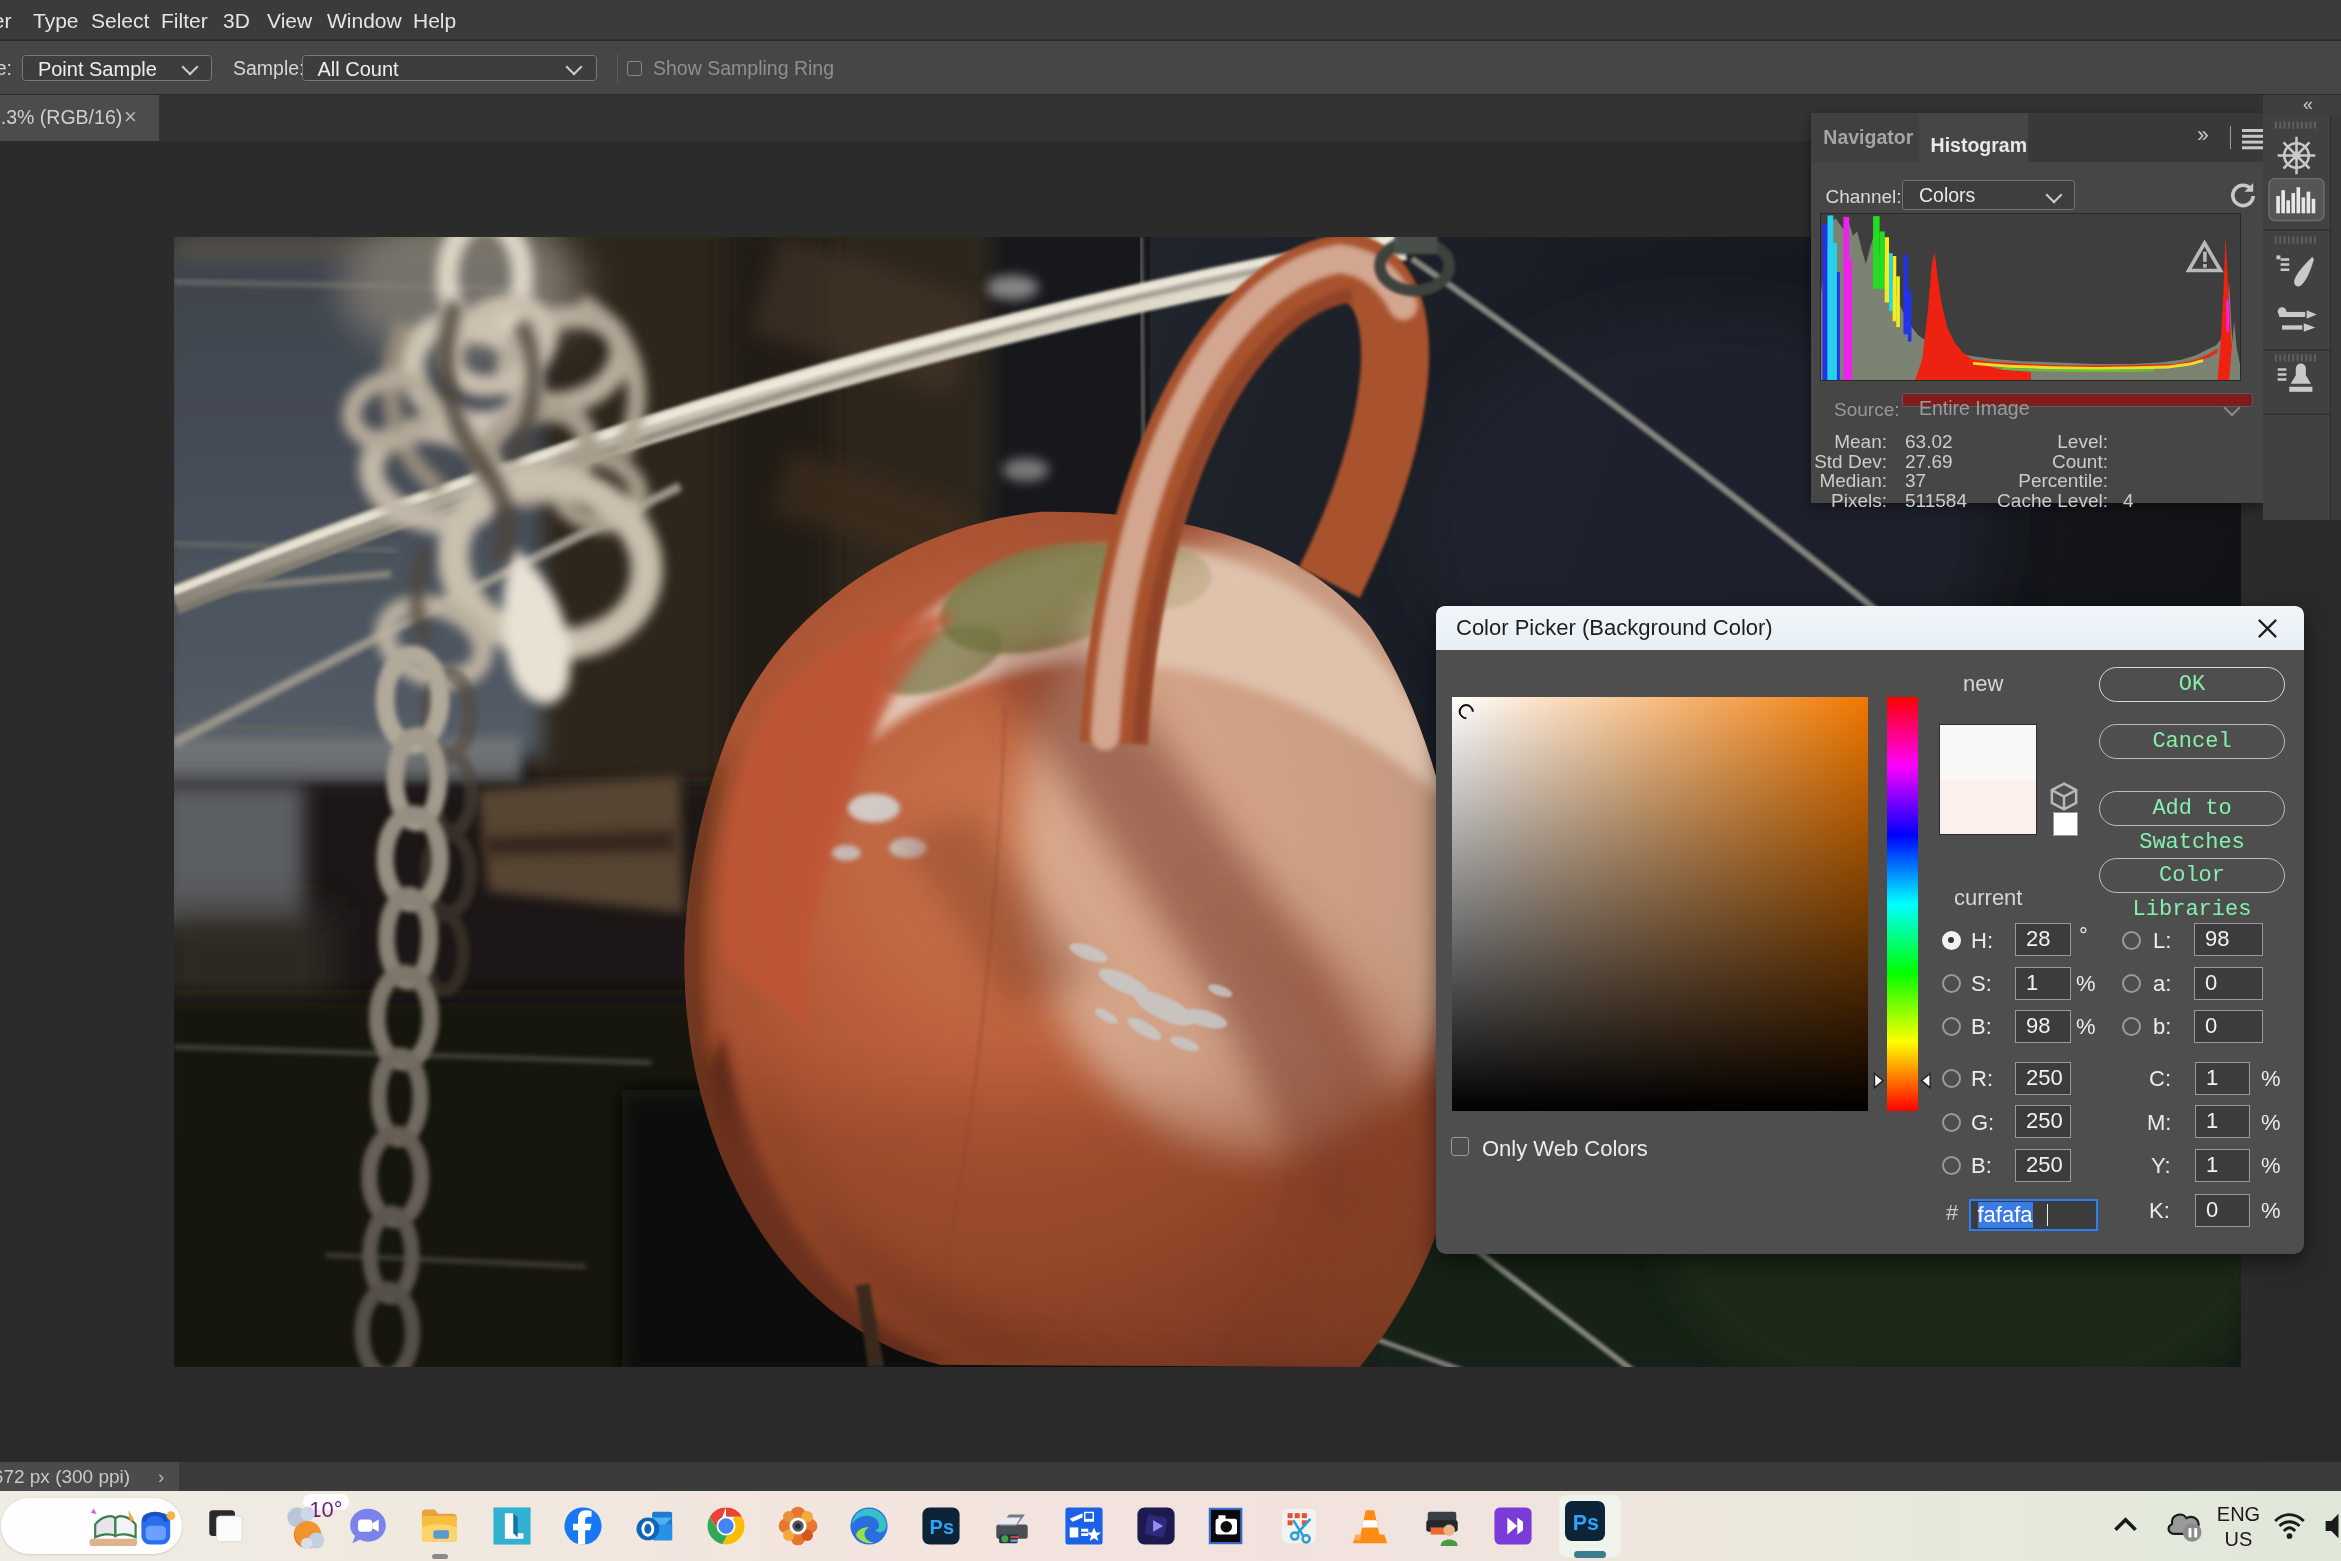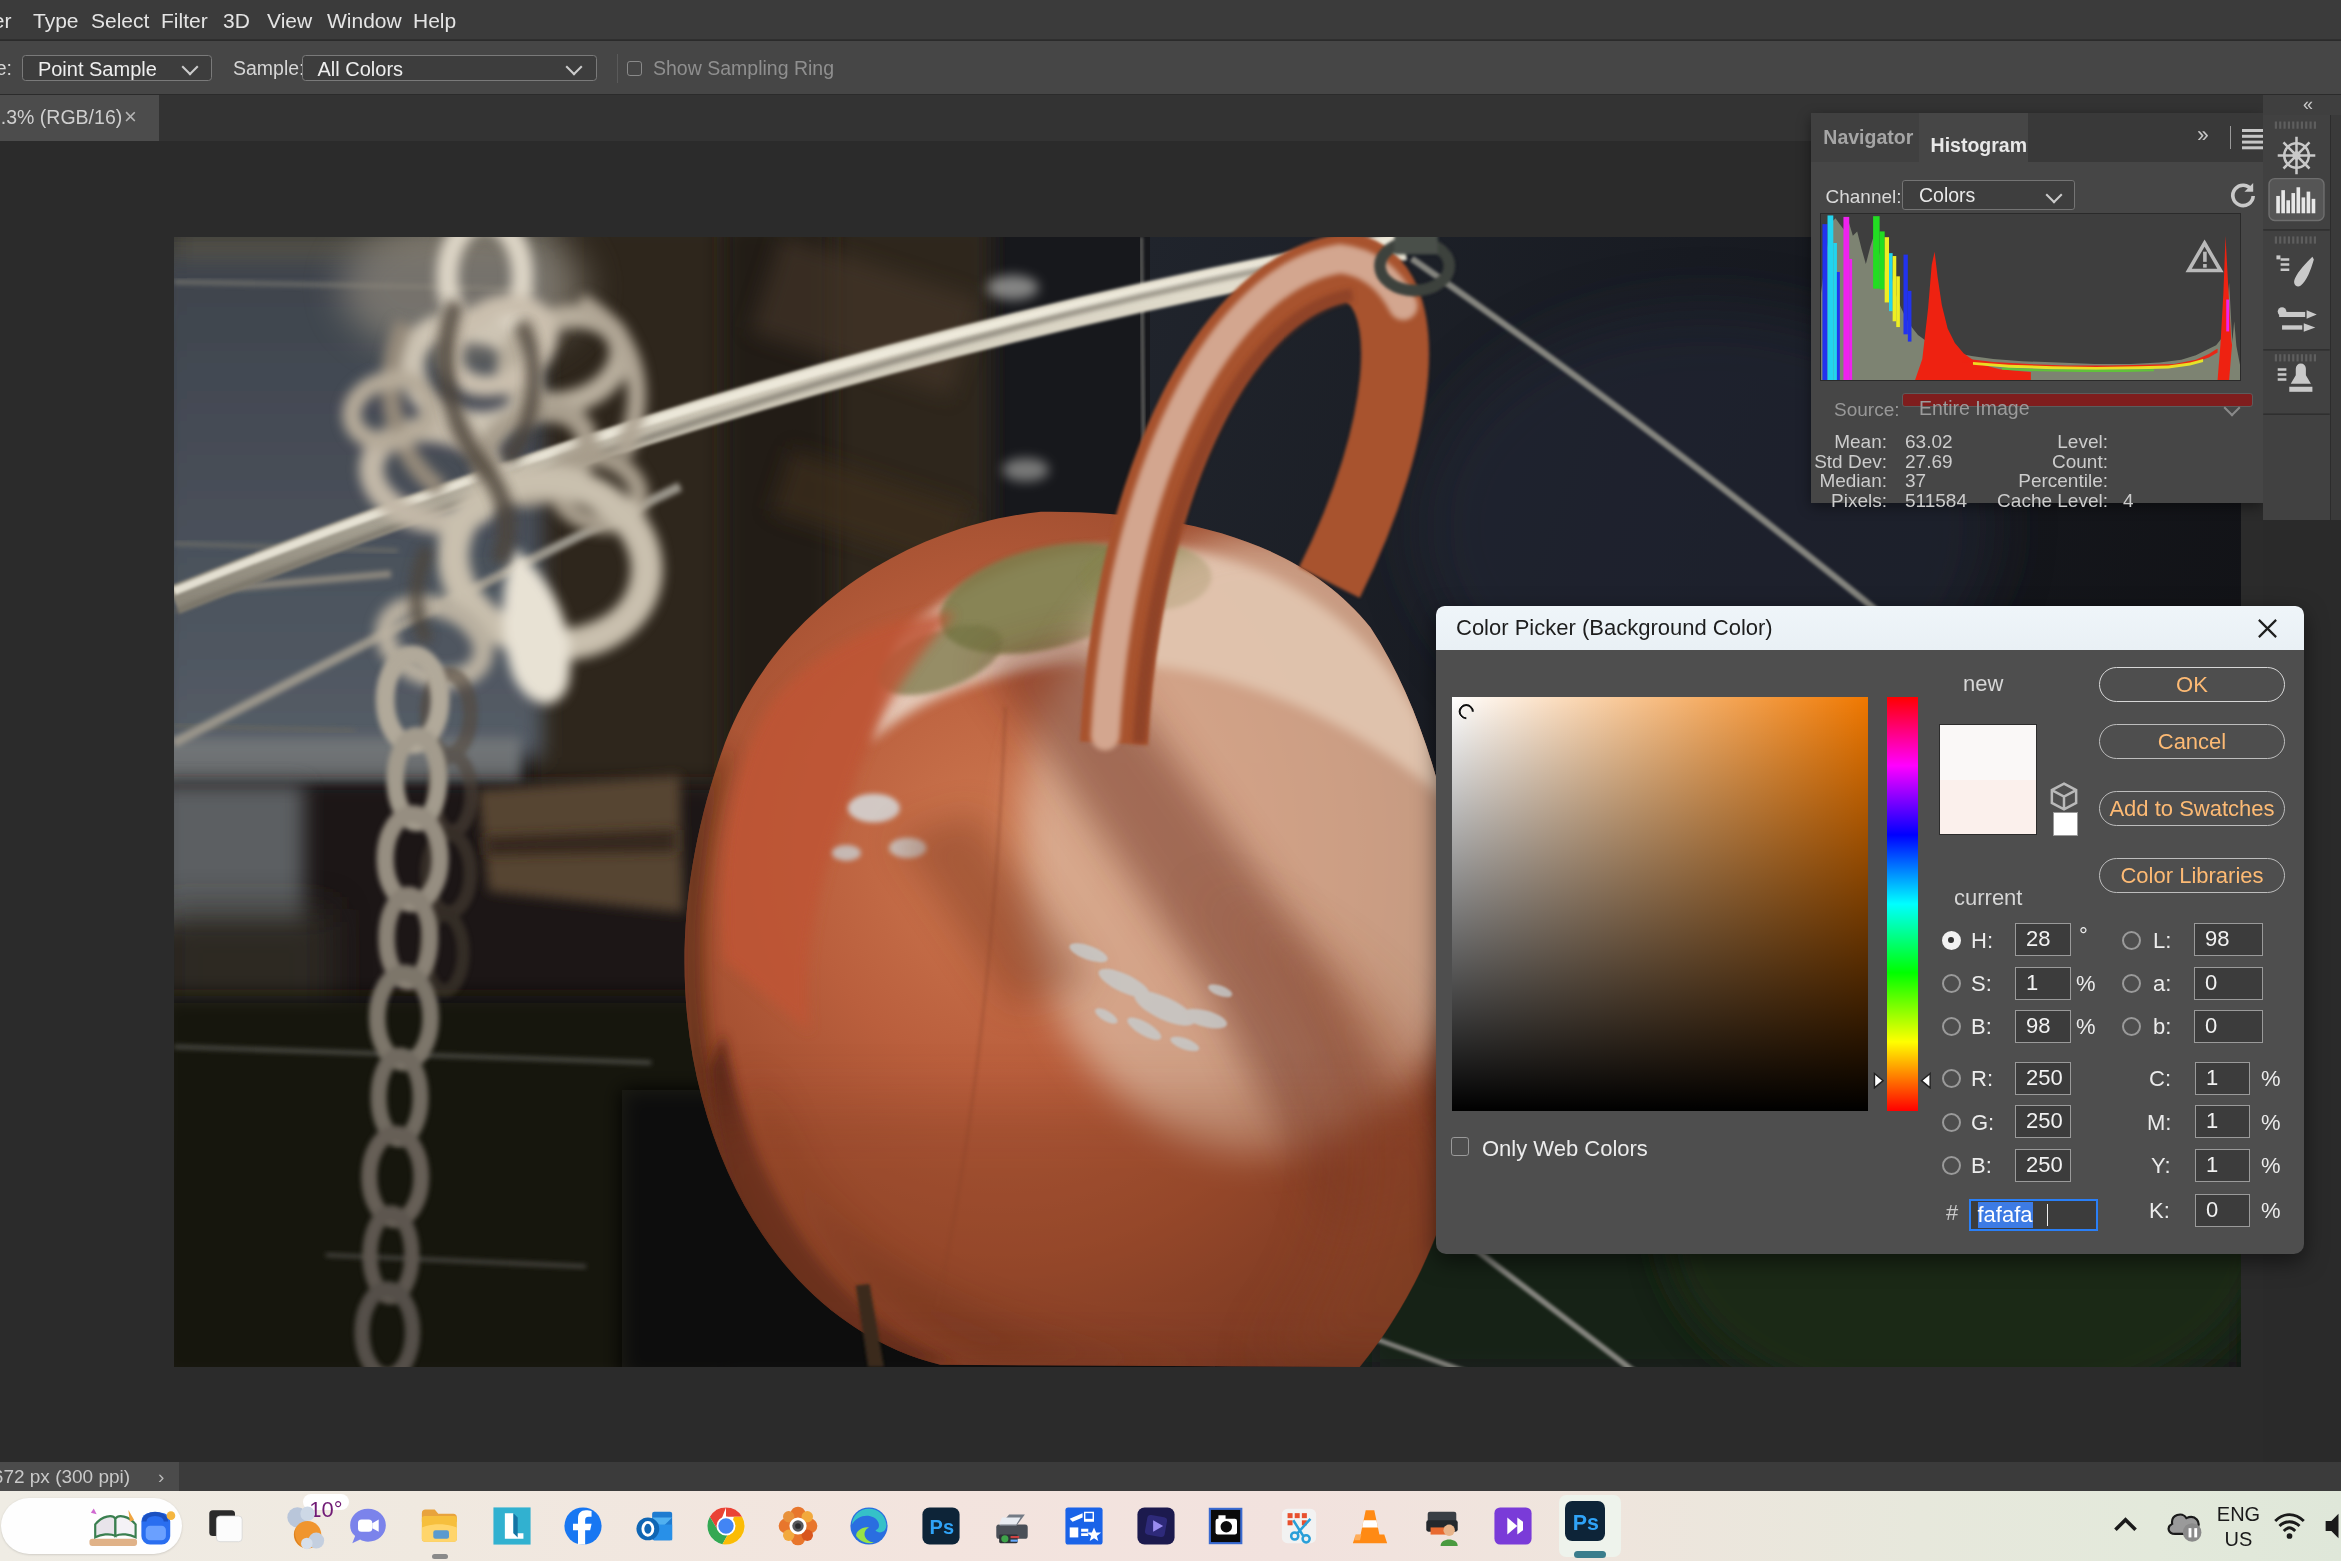--- a/index.html
+++ b/index.html
@@ -37,21 +37,21 @@
   #rc-head { position:absolute; left:0; top:0; width:79px; height:19.5px; background:#3f3f3f; color:#c9c9c9; }
   #rc-tools { position:absolute; left:0; top:19.5px; width:67px; height:405px; background:#414141; }
   #rc-edge { position:absolute; left:67px; top:19.5px; width:12.3px; height:405px; background:#3a3a3a; border-left:1.4px solid #2c2c2c; }
 
   
   #histpanel { left:1811px; top:113px; width:452px; height:390px; background:#464646; z-index:21; box-shadow:0 4.3px 13px rgba(0,0,0,.45); }
 
   
   #dialog { left:1436px; top:606px; width:868px; height:648px; background:#4e4e4e; border-radius:10px; z-index:25; box-shadow:0 7.2px 22px rgba(0,0,0,.5); }
   #dlg-title { position:absolute; left:0; top:0; width:868px; height:44px; background:linear-gradient(180deg,#eff5f9,#e9f0f5); border-radius:8.7px 8.7px 0 0; color:#1d1d1d; font-size:22px; }
-  .pill { position:absolute; border:1.4px solid #bdbdbd; border-radius:29px; color:#fdba74; font-size:22px; text-align:center; }
+  .pill { position:absolute; border:1.4px solid #bdbdbd; border-radius:29px; color:#86efac; font-size:22px; text-align:center;font-family:Liberation Mono, monospace; }
   .numbox { position:absolute; width:56px; height:33px; background:#3c3c3c; border:1.4px solid #9a9a9a; color:#f2f2f2; font-size:22px; padding-left:10px; line-height:30px; }
   .radio { position:absolute; width:19px; height:19px; border:2.2px solid #9a9a9a; border-radius:50%; }
   .radio.sel { border:2.2px solid #f2f2f2; background:#f2f2f2; }
   .radio.sel:after { content:""; position:absolute; left:4.3px; top:4.3px; width:5.8px; height:5.8px; background:#333; border-radius:50%; }
   .dlbl { position:absolute; color:#ececec; font-size:22px; }
 </style>
 </head>
 <body>
 
 <div class="abs" id="photo" style="left:174px; top:237px; width:2067px; height:1130px; z-index:5; background:#17181c; overflow:hidden;">
@@ -263,21 +263,21 @@
 </div>
 
 <div class="abs" id="optbar">
   <span class="optlabel" style="left:-4.3px">e:</span>
   <div class="psdrop" style="left:22.4px; top:13.7px; width:190px; height:26px;">
     <span class="lbl">Point Sample</span>
     <span class="chev" style="right:11.6px; top:4.3px;"></span>
   </div>
   <span class="optlabel" style="left:233px">Sample:</span>
   <div class="psdrop" style="left:302px; top:13.7px; width:295px; height:26px;">
-    <span class="lbl">All Colors</span>
+    <span class="lbl">All Count</span>
     <span class="chev" style="right:11.6px; top:4.3px;"></span>
   </div>
   <div class="abs" style="left:617px; top:13px; width:1.4px; height:29px; background:#5a5a5a;"></div>
   <div class="abs" style="left:627px; top:20px; width:15px; height:15px; border:1.4px solid #8a8a8a; border-radius:2.9px;"></div>
   <span class="optlabel" style="left:653px; color:#8f8f8f;">Show Sampling Ring</span>
 </div>
 
 <div class="abs" id="tabrow">
   <div id="doctab">
       <span style="position:absolute;left:-10px;top:11px;">3.3% (RGB/16)</span>

